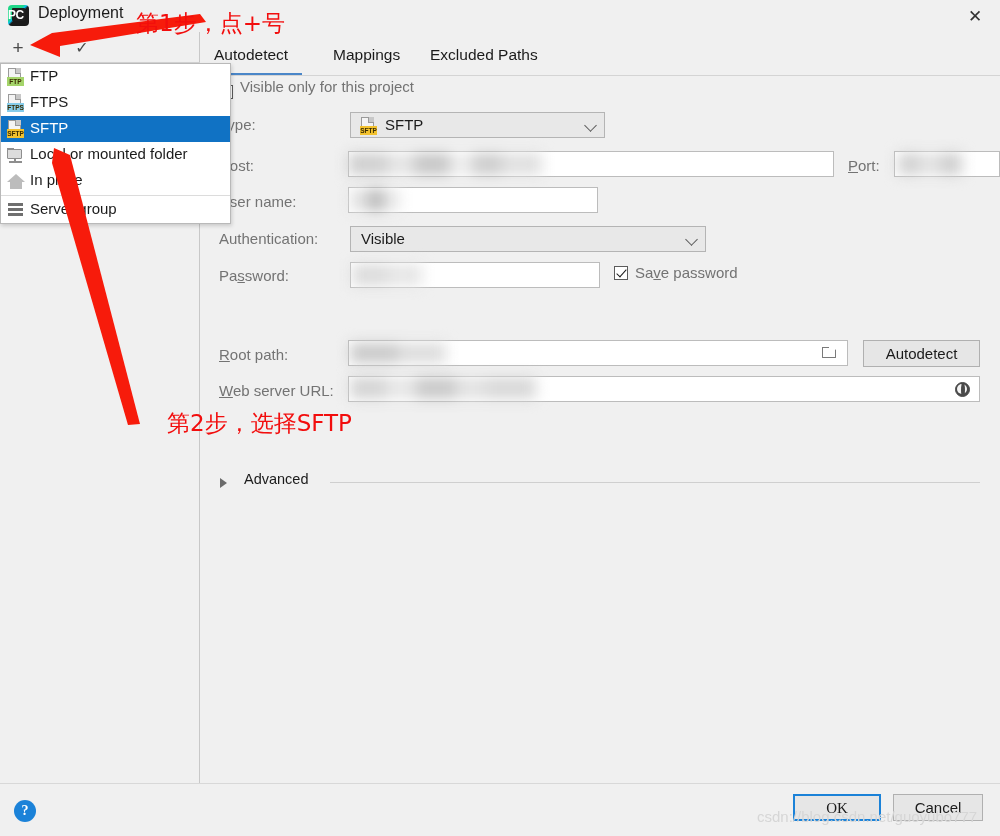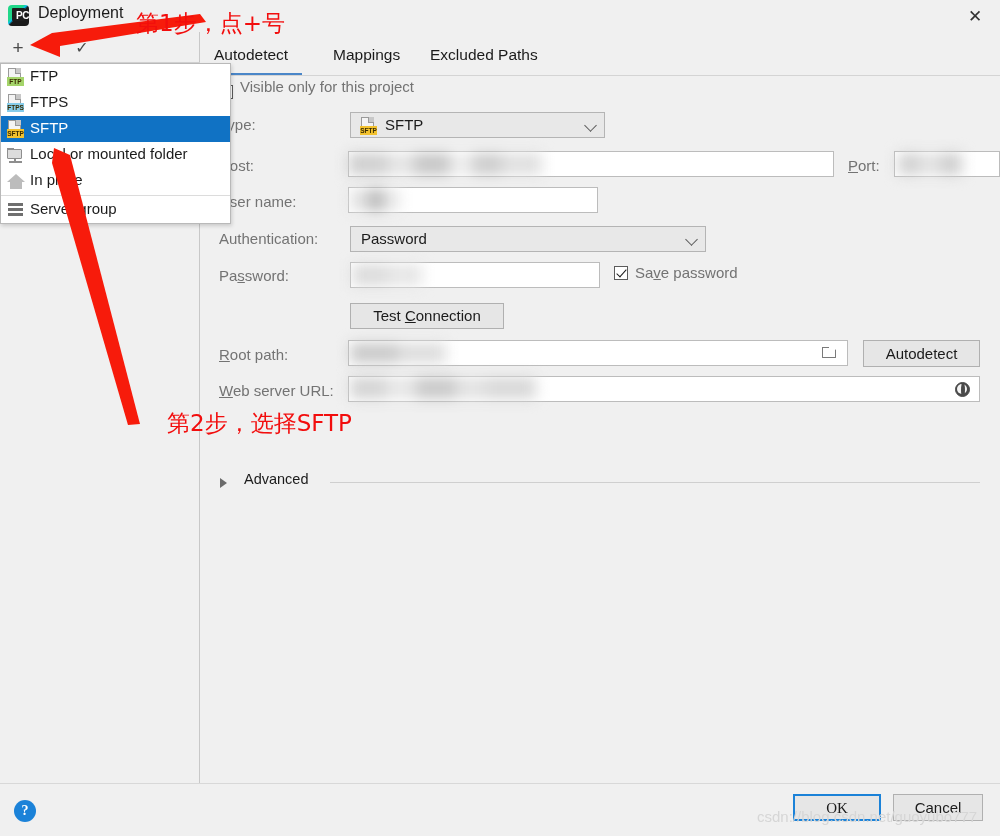--- a/index.html
+++ b/index.html
@@ -26,22 +26,22 @@
     border-radius: 4px;
     background: linear-gradient(135deg,#21d789 0%,#21d789 38%,#07c3f2 45%,#1a1a1a 52%,#1a1a1a 100%);
     overflow: hidden;
   }
   .pc-logo .sq {
     position: absolute; left: 4px; top: 3px; width: 13px; height: 13px;
     background: #1e1e1e; border-radius: 1px;
   }
   .pc-logo .pc {
     position: absolute; left: 0; top: 0; width: 21px; height: 26px;
-    color: #ffffff; font-size: 10px; font-weight: bold;
-    line-height: 21px; text-align: right;
+    color: #ffffff; font-size: 12px; font-weight: bold;
+    line-height: 21px; text-align: left;
     font-family: "Liberation Sans", sans-serif;
     letter-spacing: -0.5px;
   }
   .dlg-title {
     position: absolute; left: 38px; top: 4px;
     font-size: 16px; color: #1b1b1b;
     white-space: nowrap;
   }
   .close-btn {
     position: absolute; right: 10px; top: 3px;
@@ -386,34 +386,33 @@
       </div>
 
       <div class="lbl" style="left:19px; top:116px;"><u>U</u>ser name:</div>
       <div class="input" style="left:148px; top:110px; width:250px;"></div>
       <div class="blur" style="left:150px; top:112px; width:50px; height:22px;">
         <span style="width:18px;background:#e2e2e2;"></span><span style="width:16px;background:#b9b9b9;"></span><span style="width:16px;background:#e8e8e8;"></span>
       </div>
 
       <div class="lbl" style="left:19px; top:153px;">Authentication:</div>
       <div class="combo" style="left:150px; top:149px; width:356px;">
-        <div class="ctext">Password</div>
+        <div class="ctext">Visible</div>
         <div class="chev"></div>
       </div>
 
       <div class="lbl" style="left:19px; top:190px;">Pa<u>s</u>sword:</div>
       <div class="input" style="left:150px; top:185px; width:250px;"></div>
       <div class="blur" style="left:152px; top:187px; width:74px; height:22px;">
         <span style="width:36px;background:#dcdcdc;"></span><span style="width:34px;background:#e6e6e6;"></span>
       </div>
 
       <div class="chk checked" style="left:414px; top:189px;"></div>
       <div class="lbl" style="left:435px; top:187px;">Sa<u>v</u>e password</div>
 
-      <div class="btn" style="left:150px; top:226px; width:154px; height:26px; line-height:24px;">Test <u>C</u>onnection</div>
 
       <div class="lbl" style="left:19px; top:269px;"><u>R</u>oot path:</div>
       <div class="input" style="left:148px; top:263px; width:500px;"></div>
       <div class="browse-ic" style="left:622px; top:269px;">
         <div class="b1"></div>
           <div class="b2"></div>
       </div>
       <div class="blur" style="left:150px; top:266px; width:100px; height:20px;">
         <span style="width:48px;background:#c9c9c9;"></span><span style="width:48px;background:#dddddd;"></span>
       </div>

